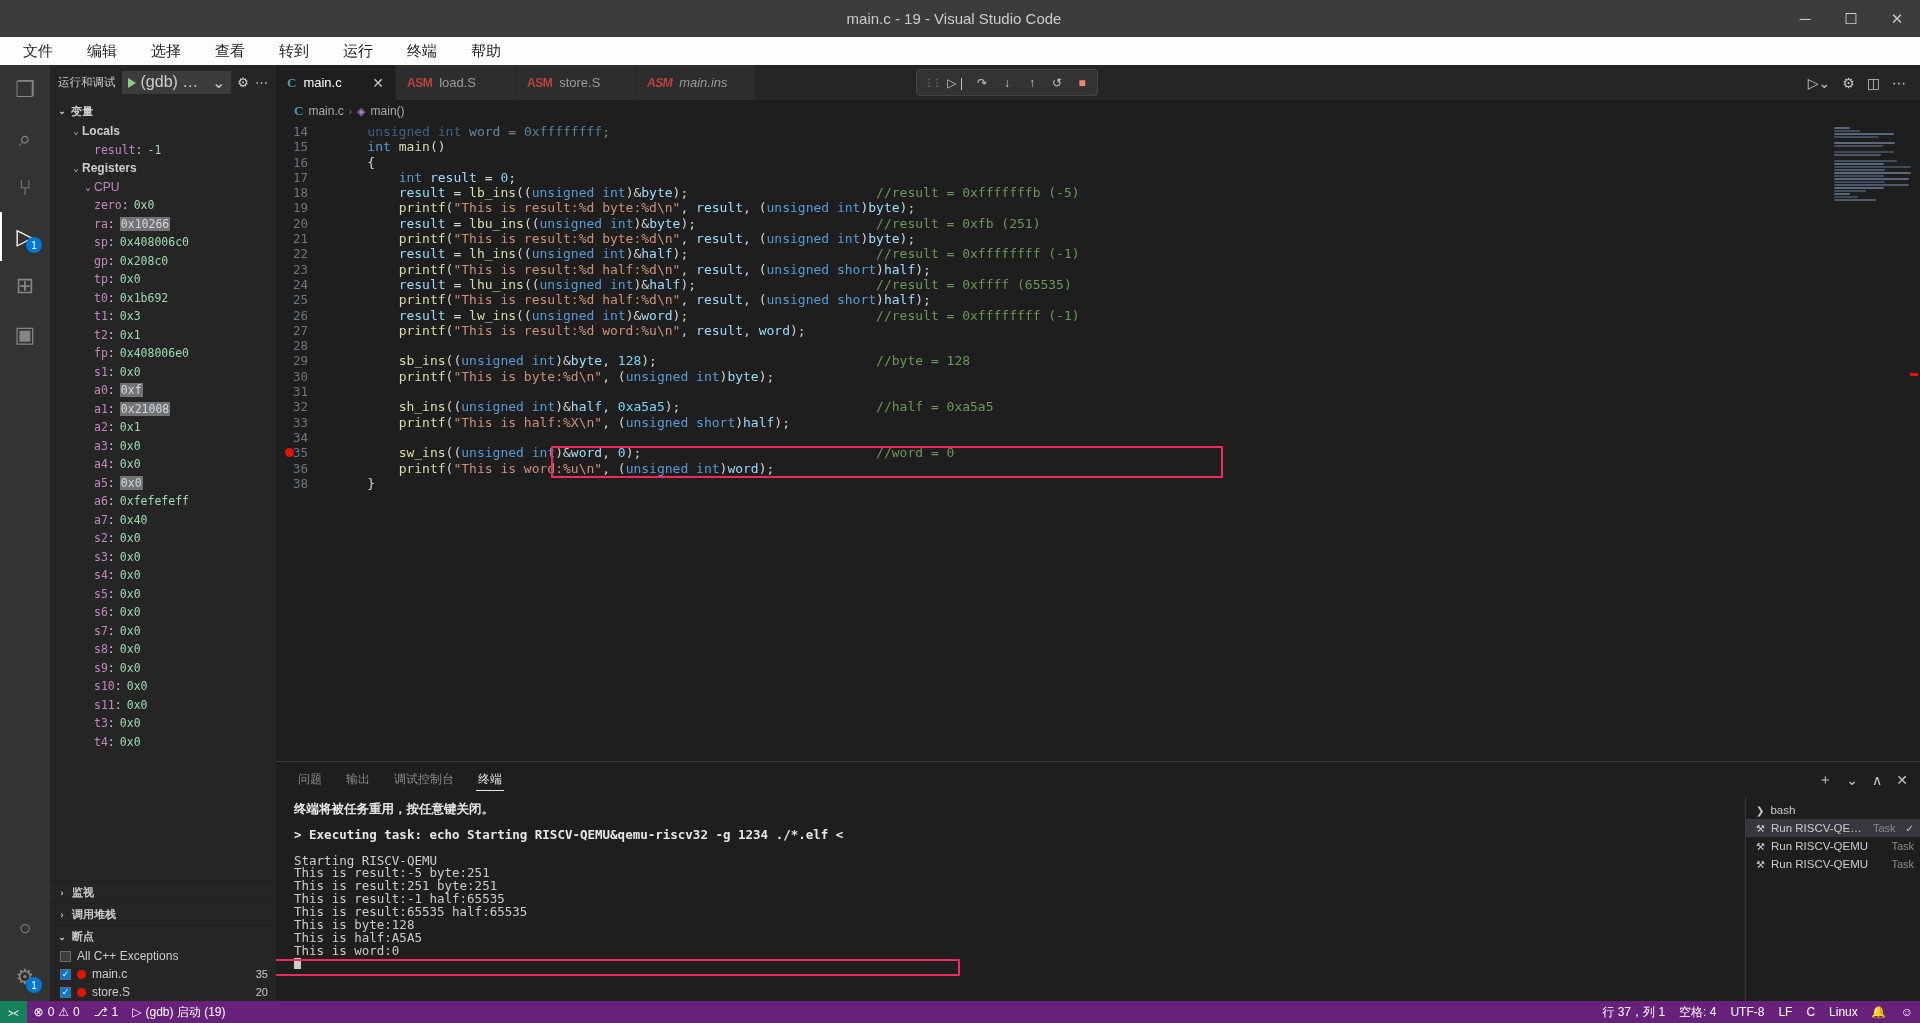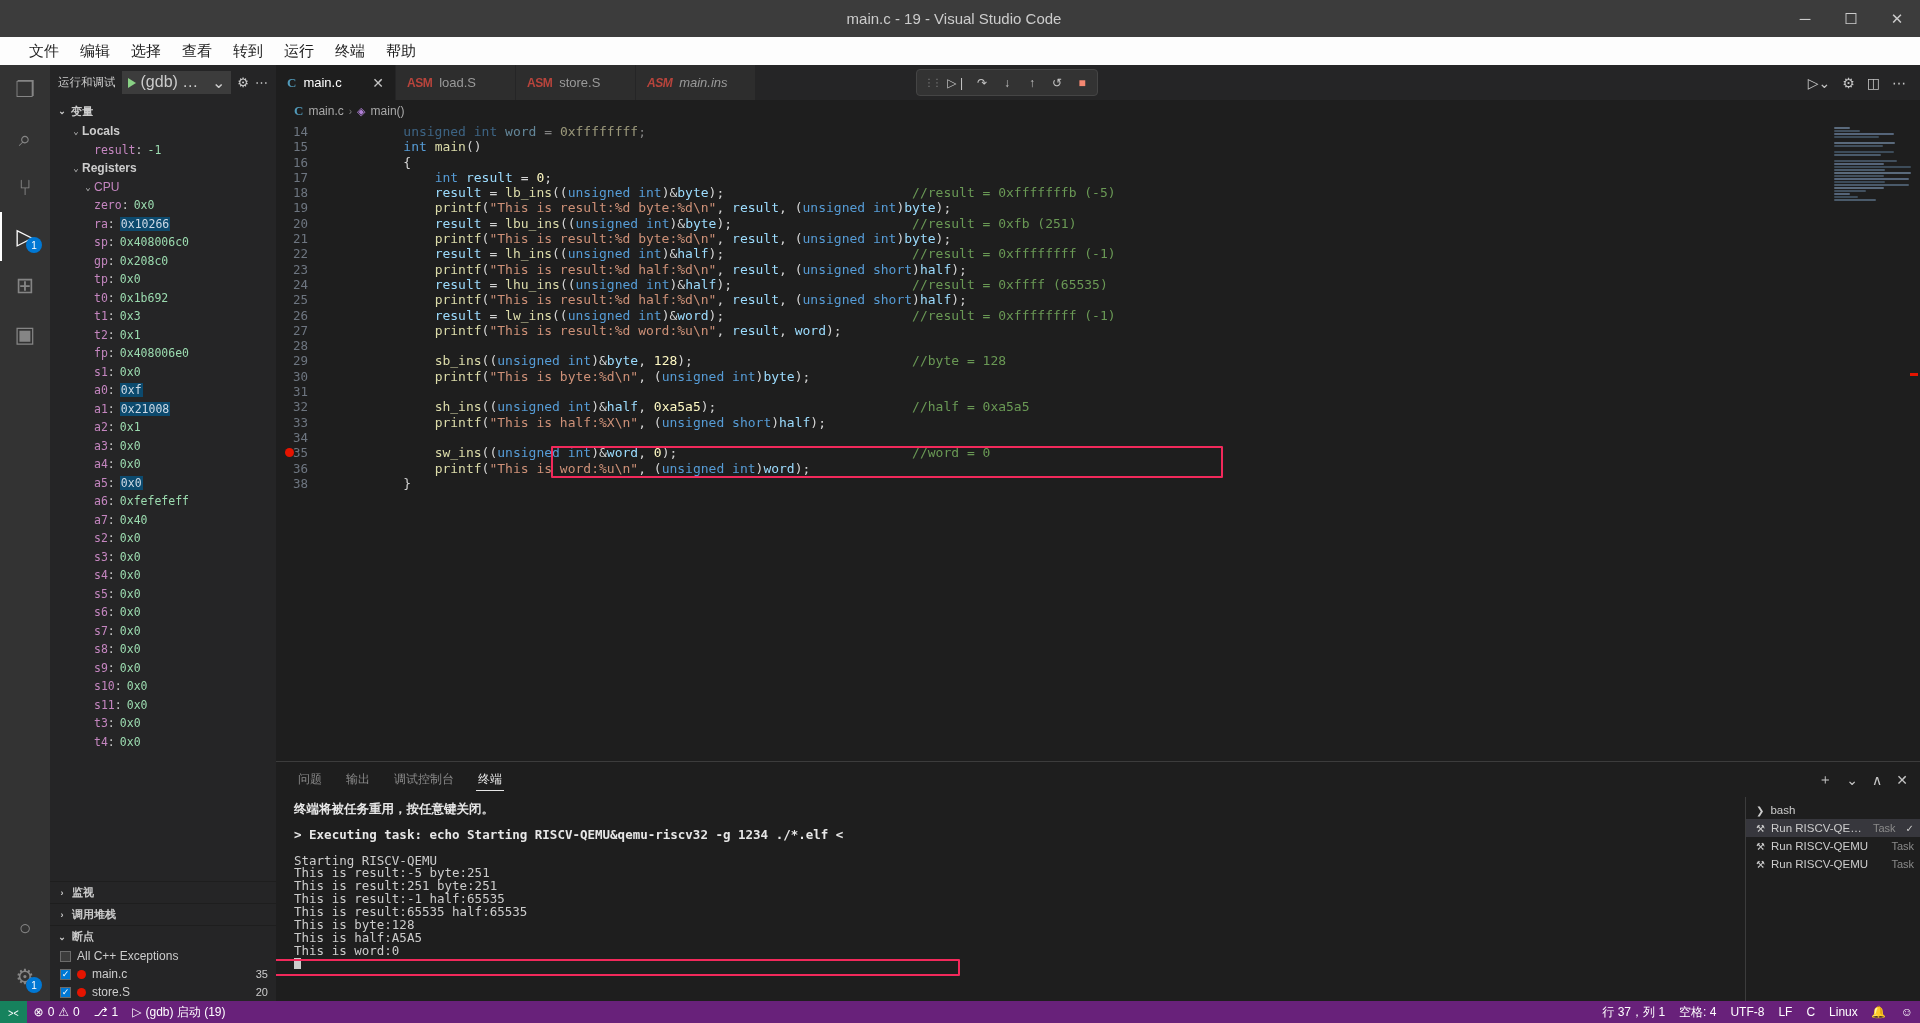--- a/index.html
+++ b/index.html
@@ -23,21 +23,21 @@
   }
   .win-controls { margin-left: auto; display: flex; height: 100%; z-index: 2; }
   .win-btn {
     width: 46px; height: 100%; display: flex; align-items: center;
     justify-content: center; color: #cccccc;
   }
 
   
   .menubar {
     height: 28px; background: #fdfdfd; display: flex; align-items: center;
-    padding-left: 20px; flex: 0 0 28px; gap: 3px;
+    padding-left: 14px; flex: 0 0 28px; gap: 16px;
   }
   .menu-item {
     font-size: 15px; color: #1f1f1f; padding: 3px 9px; border-radius: 3px;
   }
 
   
   .workbench { flex: 1; display: flex; min-height: 0; }
 
   
   .activitybar {
@@ -99,21 +99,21 @@
     height: 18.5px; display: flex; align-items: center;
     font-family: "DejaVu Sans Mono", monospace; font-size: 11.5px;
     white-space: nowrap;
   }
   .tree-row.indent1 { padding-left: 20px; }
   .tree-row.indent2 { padding-left: 32px; }
   .tree-row.indent3 { padding-left: 44px; }
   .tree-row .vname { color: #c586c0; }
   .tree-row .vsep { color: #cccccc; }
   .tree-row .vval { color: #9cdcb0; margin-left: 5px; }
-  .tree-row .vval.changed { background: #0c4a6e; color: #cdd9e5; padding: 0 1px; }
+  .tree-row .vval.changed { background: #737373; color: #cdd9e5; padding: 0 1px; }
   .tree-row .bold-label {
     font-family: "Liberation Sans", sans-serif; font-weight: bold;
     font-size: 12px; color: #cccccc;
   }
   .tree-row .grp-label {
     font-family: "Liberation Sans", sans-serif; font-size: 12px; color: #c586c0;
   }
 
   .collapsed-sec {
     height: 22px; display: flex; align-items: center; gap: 4px;
@@ -196,21 +196,21 @@
     flex: 1; background: #1e1e1e; position: relative; overflow: hidden;
     display: flex;
   }
   .code-scroll { flex: 1; position: relative; overflow: hidden; }
   .code-lines {
     font-family: "DejaVu Sans Mono", monospace; font-size: 13px;
     line-height: 15.3px; padding-top: 2px;
   }
   .cl {
     height: 15.3px; display: flex; align-items: center;
-    white-space: pre; position: relative; gap: 36px;
+    white-space: pre; position: relative;
   }
   .gutter {
     width: 54px; flex: 0 0 54px; text-align: right; padding-right: 22px;
     color: #6e7681; font-size: 12.5px; user-select: none;
   }
   .cl.curline .gutter { color: #cccccc; }
   .codetext { flex: 1; padding-left: 6px; }
   .cl.highlight-exec {
     background: #6c6420;
   }
@@ -226,21 +226,21 @@
   }
   .redbox {
     position: absolute; border: 2px solid #f2295b; pointer-events: none;
     border-radius: 1px;
   }
 
   
   .k  { color: #569cd6; }   
   .fn { color: #dcdcaa; }   
   .st { color: #ce9178; }   
-  .nu { color: #fef9c3; }   
+  .nu { color: #7dd3fc; }   
   .cm { color: #6a9955; }   
   .pl { color: #d4d4d4; }   
   .vr { color: #9cdcfe; }   
   .ct { color: #569cd6; }   
 
   .minimap {
     width: 92px; flex: 0 0 92px; background: #1e1e1e; position: relative;
     padding-top: 4px; overflow: hidden;
   }
   .mm-line { height: 2px; margin: 1px 0 1px 6px; border-radius: 1px; }

